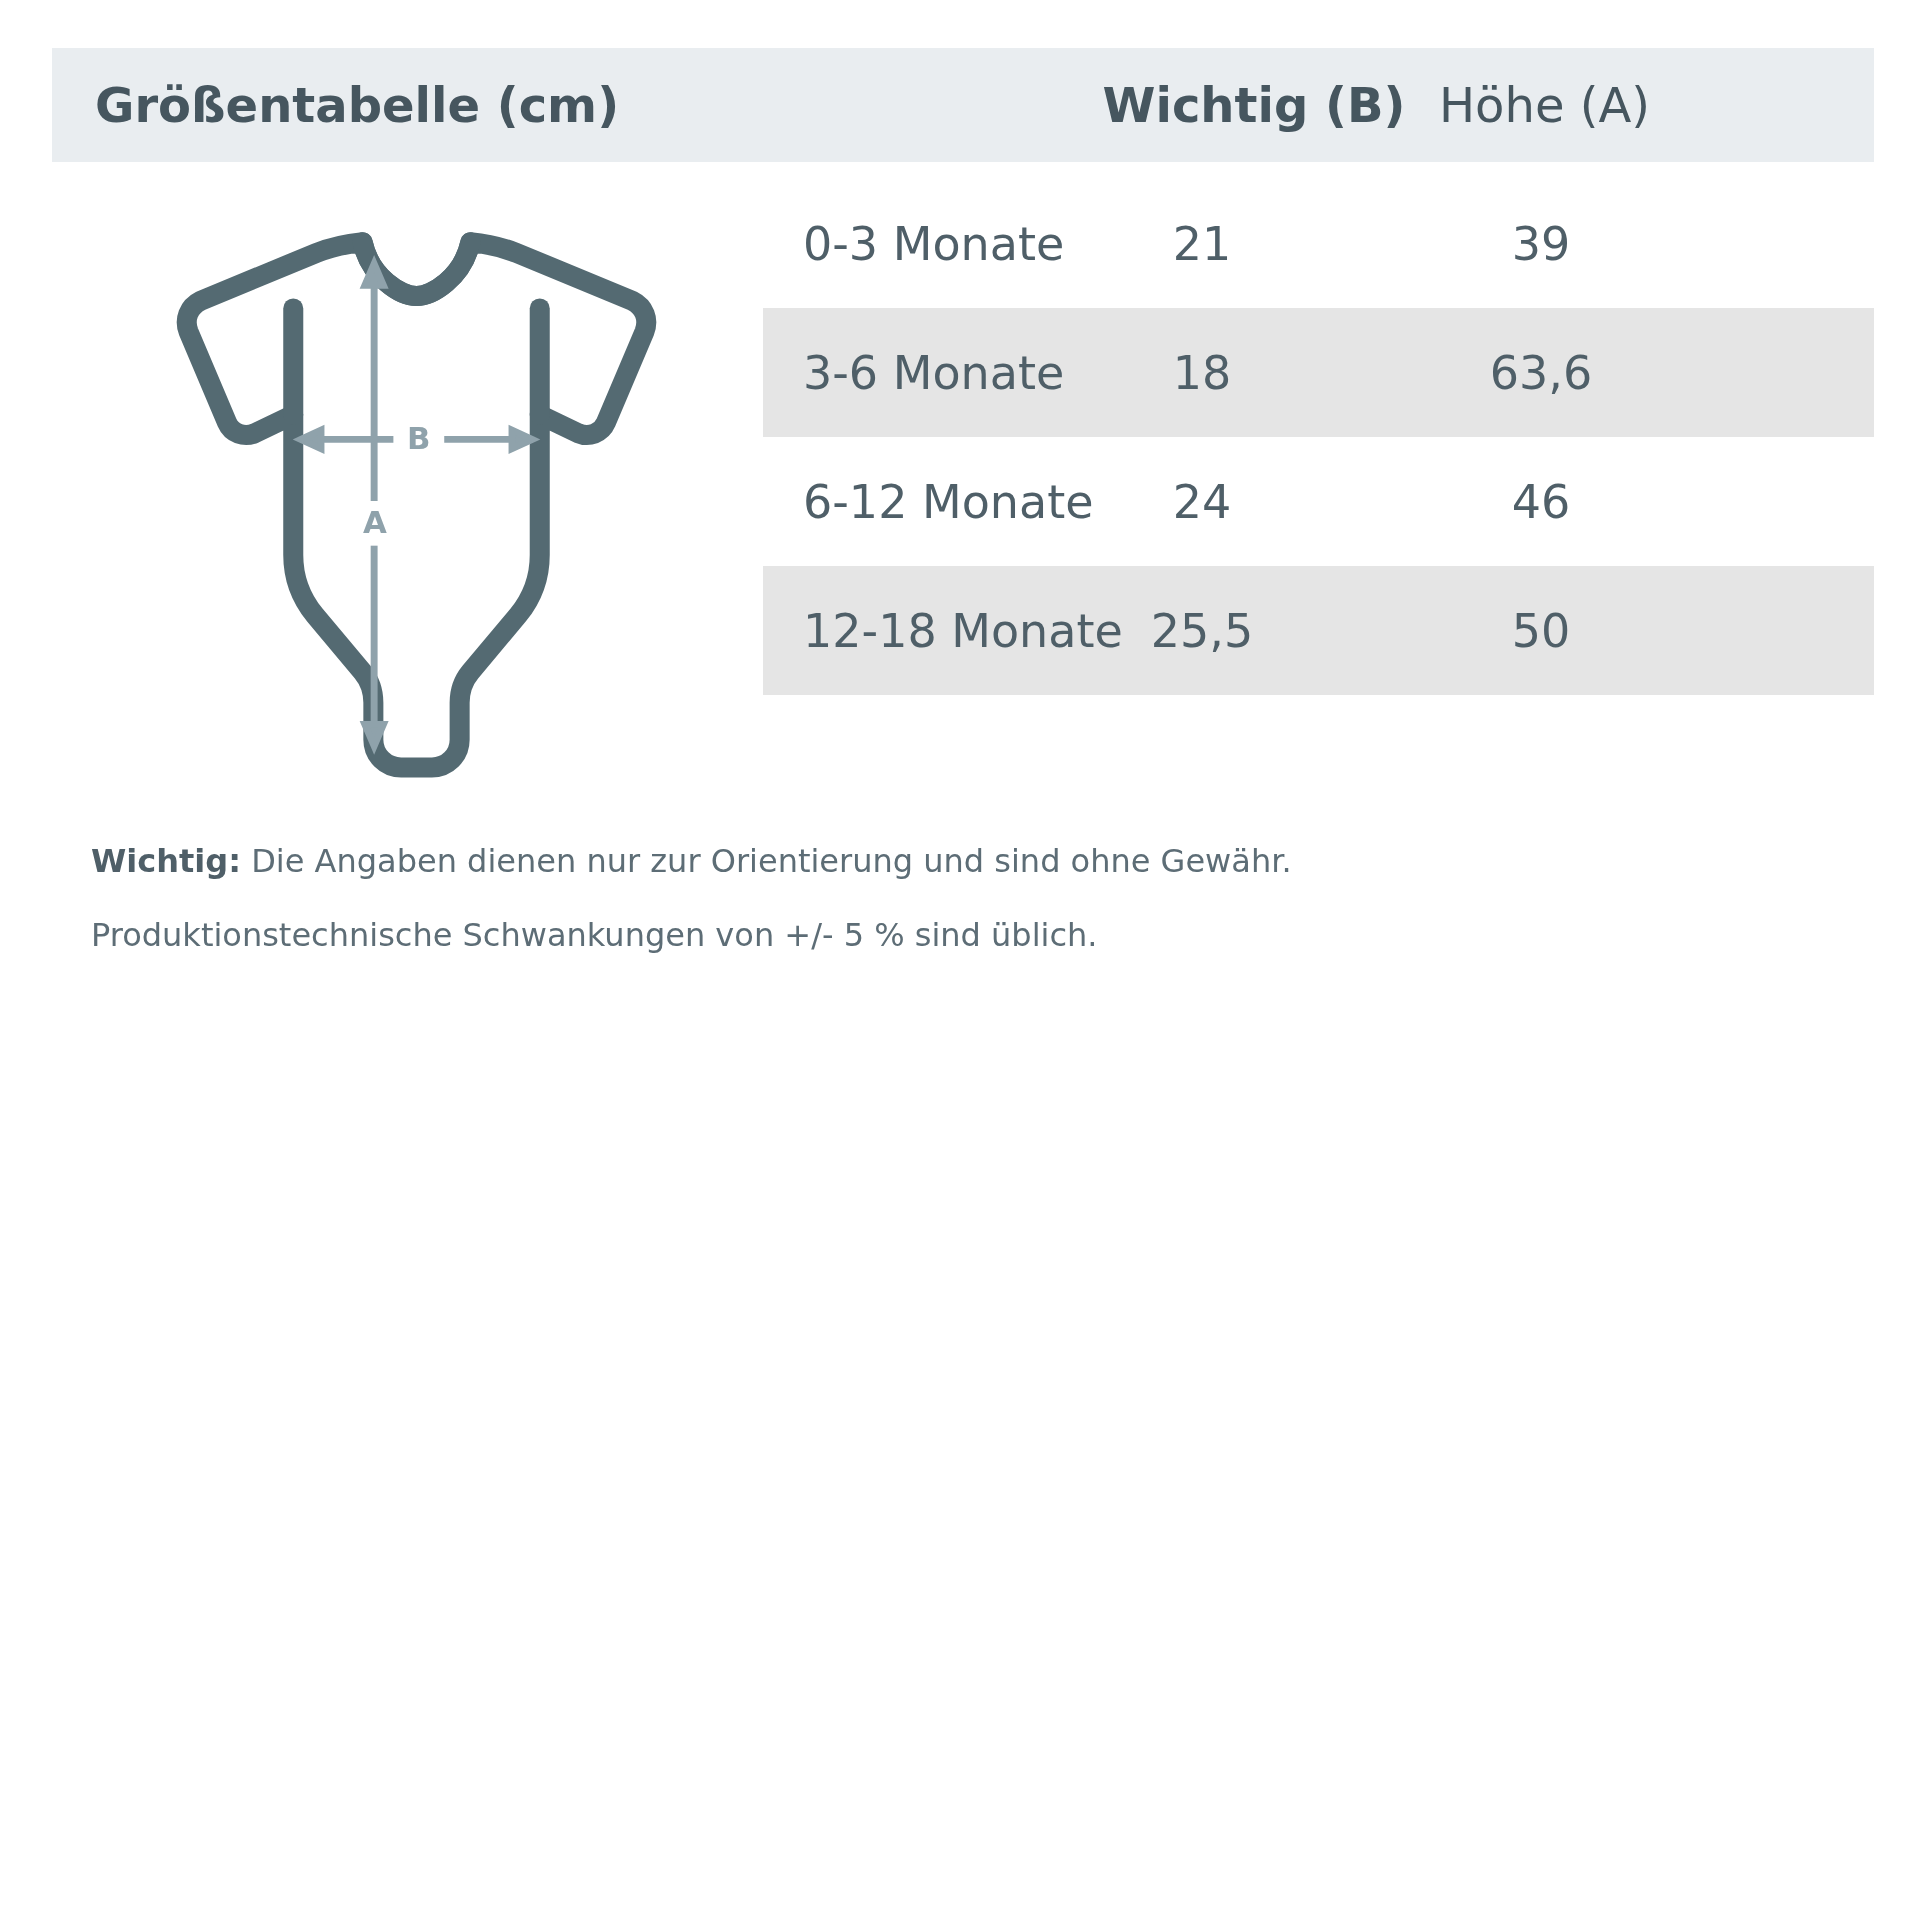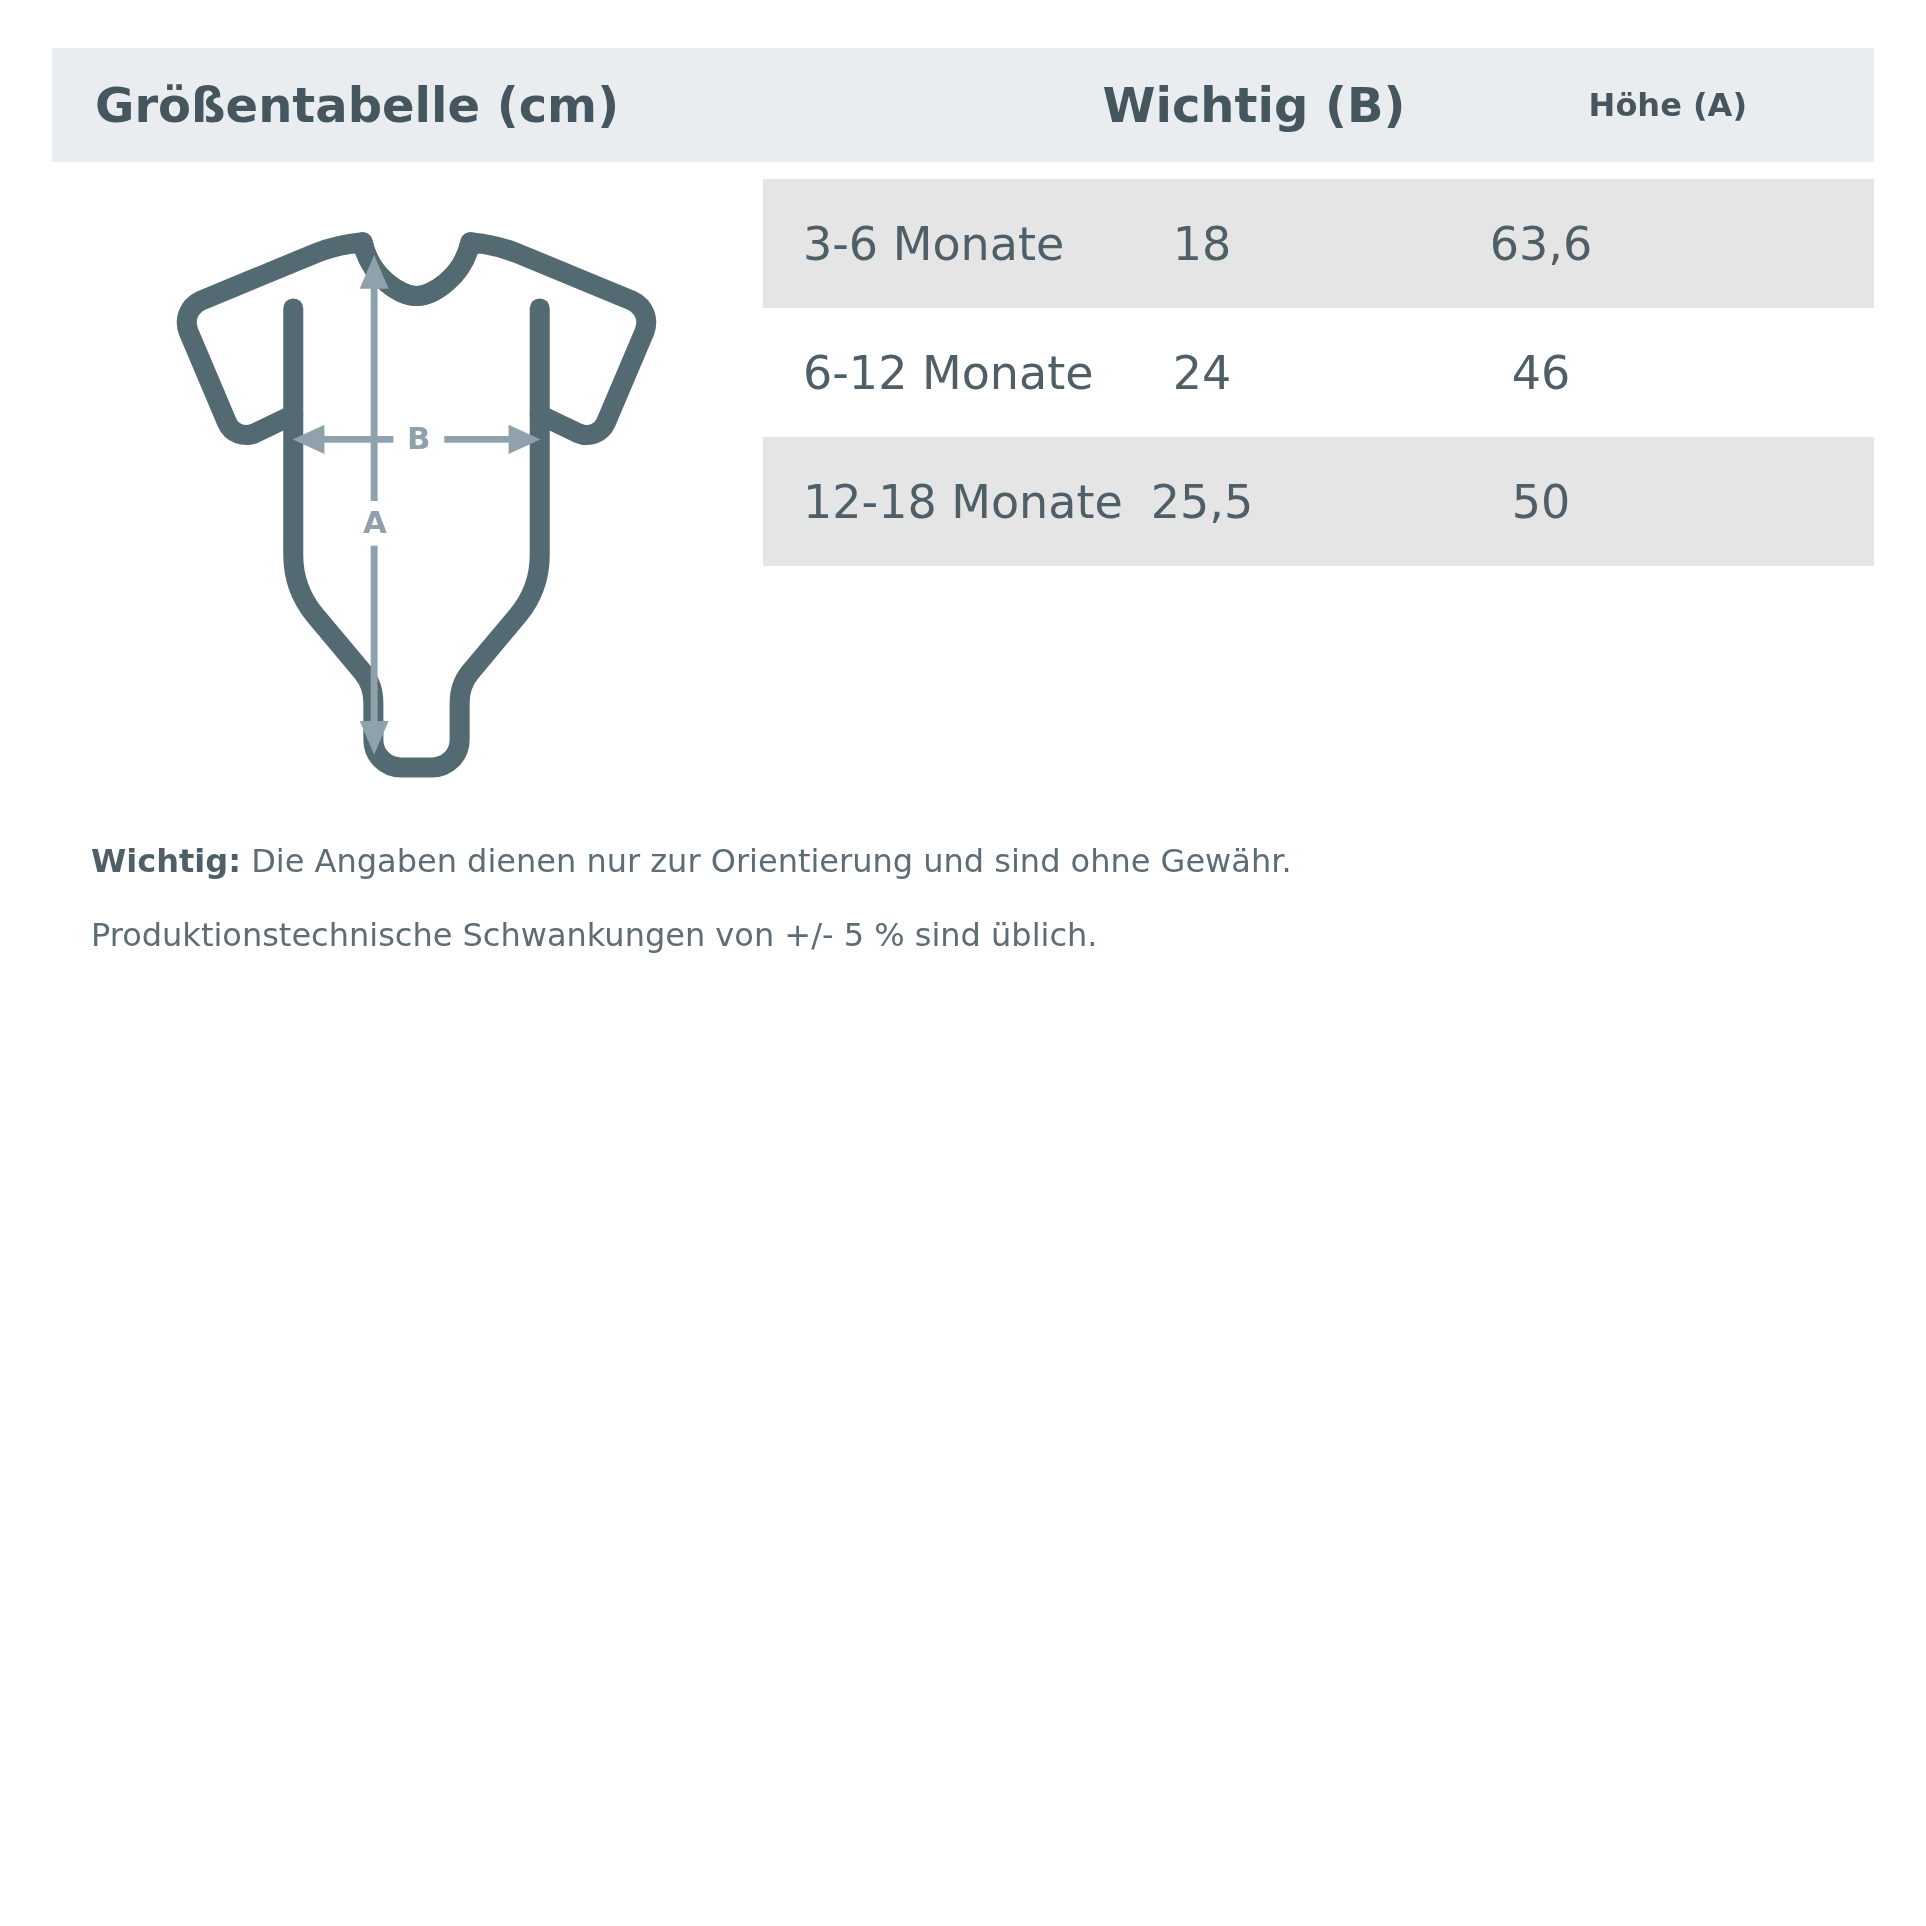--- a/index.html
+++ b/index.html
@@ -55,25 +55,25 @@
     transform: translateY(-50%);
     font-size: 48px;
     font-weight: bold;
     color: #46565f;
     white-space: nowrap;
   }
   .header-col-h {
     position: absolute;
     left: 1387px;
     width: 308px;
-    text-align: right;
+    text-align: left;
     top: 50%;
     transform: translateY(-50%);
-    font-size: 32px;
-    font-weight: bold;
+    font-size: 48px;
+    font-weight: normal;
     color: #46565f;
     white-space: nowrap;
   }
 
   
   .garment {
     position: absolute;
     left: 139px;
     top: 216px;
     width: 555px;
@@ -198,20 +198,25 @@
         <polygon points="305,62 293,90 317,90"></polygon>
         <polygon points="305,688 293,660 317,660"></polygon>
       </g>
       <rect x="276" y="370" width="60" height="58" fill="#ffffff"></rect>
       <text x="306" y="412" font-family="DejaVu Sans, Liberation Sans, sans-serif" font-size="40" font-weight="bold" fill="#8fa2ab" text-anchor="middle">A</text>
     </svg>
   </div>
 
   <div class="table">
 
+    <div class="row">
+      <div class="cell-label">0-3 Monate</div>
+      <div class="cell-b">21</div>
+      <div class="cell-h">39</div>
+    </div>
 
     <div class="row alt">
       <div class="cell-label">3-6 Monate</div>
       <div class="cell-b">18</div>
       <div class="cell-h">63,6</div>
     </div>
 
     <div class="row">
       <div class="cell-label">6-12 Monate</div>
       <div class="cell-b">24</div>

